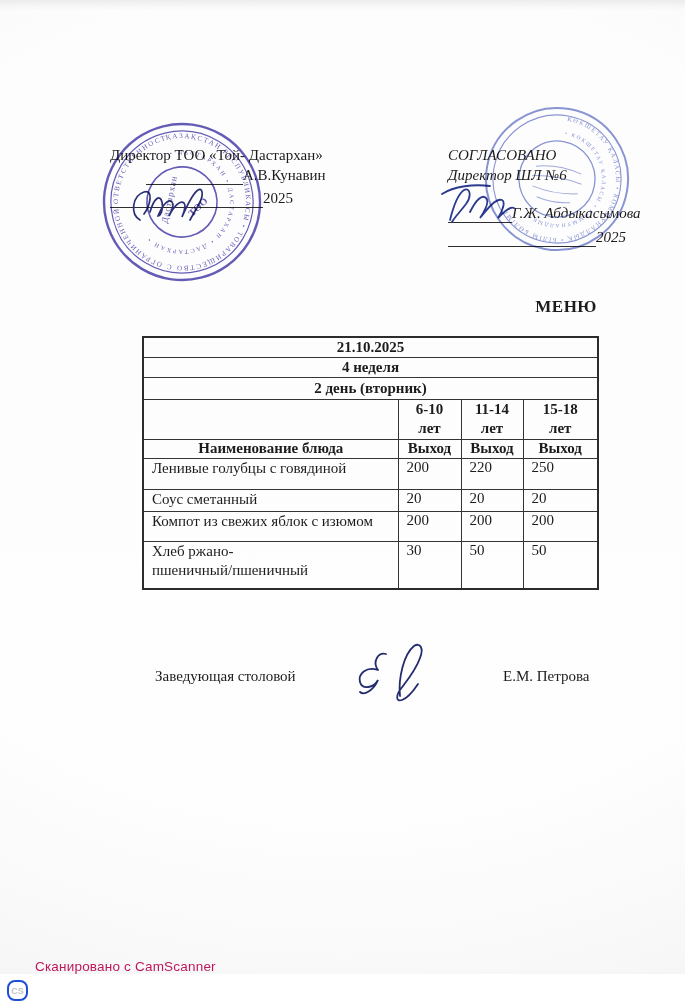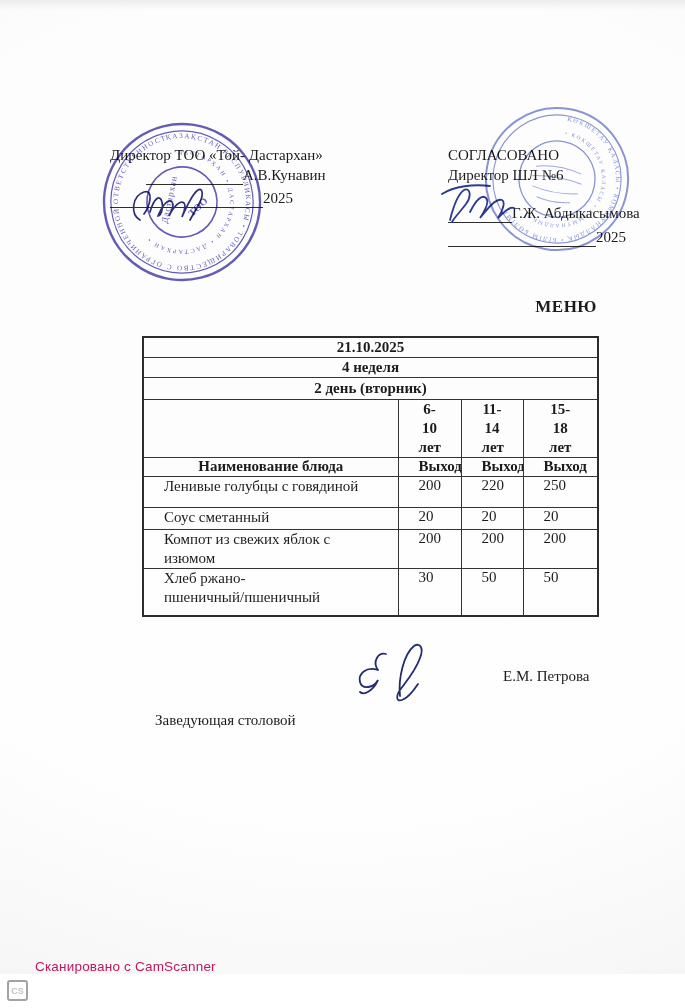--- a/index.html
+++ b/index.html
@@ -14,57 +14,57 @@
   .abs{position:absolute;}
   
   .appr{font-size:15px;line-height:20px;white-space:nowrap;}
   .appr .row{display:flex;align-items:flex-end;}
   .uline{display:inline-block;border-bottom:1.5px solid #2e2e2e;height:16px;}
   
   .menu-title{font-weight:bold;font-size:17px;letter-spacing:.5px;text-align:right;}
   
   table.menu{border-collapse:collapse;table-layout:fixed;width:455px;
     font-size:15px;}
-  table.menu td{border:1.6px solid #343434;padding:0 20px;overflow:hidden;}
+  table.menu td{border:1.6px solid #343434;padding:0 8px;overflow:hidden;}
   table.menu{border:2px solid #2c2c2c;}
   td.c{text-align:center;vertical-align:middle;}
   td.b{font-weight:bold;}
   td.dish{vertical-align:top;padding:2px 4px 0 7px;white-space:pre-line;line-height:19px;}
   td.num{vertical-align:top;padding:2px 0 0 7px;text-align:left;}
   .agecell{line-height:19px;font-weight:bold;text-align:center;vertical-align:middle;}
   
   .signline{font-size:15px;white-space:nowrap;}
   
   .stamp{mix-blend-mode:multiply;}
   
   .scanbar{position:absolute;left:0;right:0;bottom:0;height:34px;background:#ffffff;}
   .scanrow{position:absolute;left:7px;bottom:7px;display:flex;align-items:center;gap:7px;
     font-family:"Liberation Sans","DejaVu Sans",sans-serif;}
-  .csbadge{width:17px;height:17px;border:2px solid #a3a3a3;border-radius:3px;
+  .csbadge{width:17px;height:17px;border:2px solid #1d4ed8;border-radius:8px;
     color:#c3c3c3;font-size:9px;font-weight:bold;display:flex;align-items:center;justify-content:center;margin-top:48px;}
   .cstext{color:#be185d;font-size:13.5px;letter-spacing:.2px;}
 </style>
 </head>
 <body>
 
 <div class="page">
 
   <div class="abs appr" style="left:110px;top:145px;">
     <div>Директор ТОО «Той- Дастархан»</div>
     <div class="row" style="margin-top:0;padding-left:36px;">
       <span class="uline" style="width:97px;"></span>
       <span>А.В.Кунавин</span>
     </div>
     <div class="row" style="margin-top:3px;">
       <span class="uline" style="width:153px;"></span>
       <span>2025</span>
     </div>
   </div>
 
-  <div class="abs appr" style="left:448px;top:145px;">
+  <div class="abs appr" style="left:448px;top:145px;font-style:italic;">
     <div>СОГЛАСОВАНО</div>
     <div>Директор ШЛ №6</div>
     <div class="row" style="margin-top:18px;">
       <span class="uline" style="width:64px;"></span>
       <span>Г.Ж. Абдыкасымова</span>
     </div>
     <div class="row" style="margin-top:4px;">
       <span class="uline" style="width:148px;"></span>
       <span>2025</span>
     </div>
@@ -183,21 +183,21 @@
     <tr style="height:48px">
       <td class="dish">Хлеб ржано-
 пшеничный/пшеничный</td>
       <td class="num">30</td>
       <td class="num">50</td>
       <td class="num">50</td>
     </tr>
   </tbody>
     </table>
 
-  <div class="abs signline" style="left:155px;top:668px;margin-top:44px;">Заведующая столовой</div>
+  <div class="abs signline" style="left:155px;top:668px;">Заведующая столовой</div>
 
   <svg class="abs" style="left:350px;top:638px;" width="85" height="70" viewBox="0 0 85 70">
     <path d="M28,32 C16,28 8,36 10,44 C12,52 24,50 28,42 C24,52 14,58 10,54 M28,32 C22,24 28,14 36,16 M50,58 C48,40 54,16 64,8 C70,4 74,10 70,20 C66,32 56,44 50,52 C46,58 46,64 52,62 C58,60 64,52 68,46" fill="none" stroke="#232c6e" stroke-width="1.8" stroke-linecap="round"></path>
   </svg>
 
   <div class="abs signline" style="left:503px;top:668px;">Е.М. Петрова</div>
 
   <div class="scanbar">
     <div class="scanrow">
       <div class="csbadge">CS</div>

